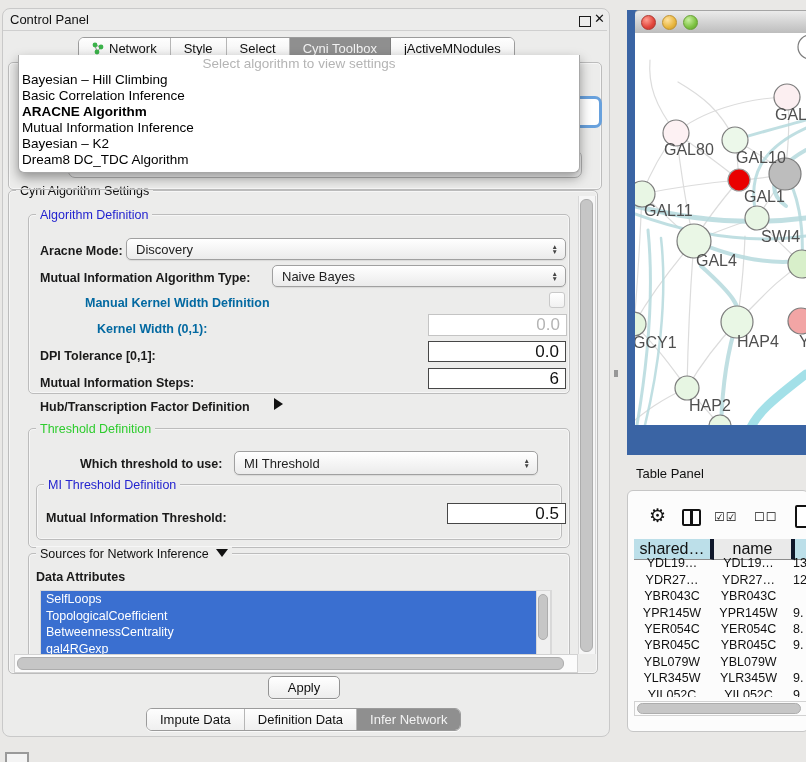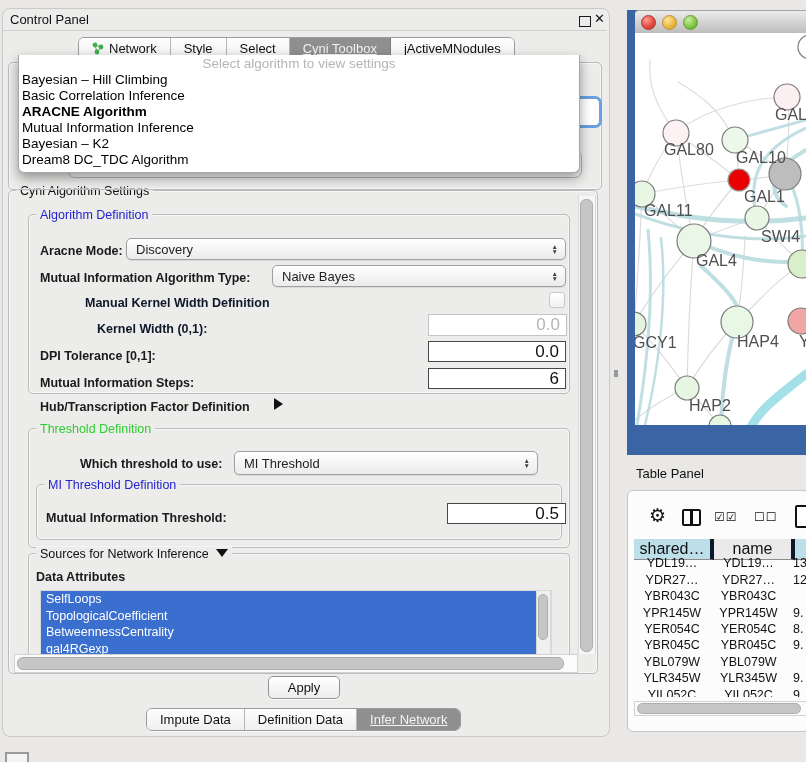--- a/index.html
+++ b/index.html
@@ -4,30 +4,30 @@
 <style>
   html,body{margin:0;padding:0;}
   body{
     width:806px;height:762px;position:relative;overflow:hidden;
     background:#e9e8e6;
     font-family:"Liberation Sans","DejaVu Sans",sans-serif;
     -webkit-font-smoothing:antialiased;
   }
   .abs{position:absolute;}
   .lbl{position:absolute;font-size:12.5px;font-weight:bold;color:#1a1a1a;white-space:nowrap;}
-  .lbl.dis{color:#0f172a;padding-left:45px;}
+  .lbl.dis{color:#0369a1;padding-left:45px;}
   .gbox{position:absolute;border:1px solid #bcbcbc;border-radius:5px;box-shadow:inset 0 0 0 1px rgba(255,255,255,.55);}
   .gtitle{position:absolute;font-size:12.5px;background:#ececeb;padding:0 4px;white-space:nowrap;color:#111;}
   .gtitle.blue{color:#2323cf;}
   .gtitle.green{color:#2ecc2e;}
   
   .seg{position:absolute;display:flex;border:1px solid #9b9b9b;border-radius:6px;background:#fdfdfd;overflow:hidden;height:21px;box-shadow:0 1px 0 rgba(255,255,255,.7);}
   .segitem{font-size:13px;padding:8px 13px;border-right:1px solid #b6b6b6;display:flex;align-items:center;gap:5px;color:#111;background:linear-gradient(#fefefe,#efefef);white-space:nowrap;cursor:default;}
   .segitem:last-child{border-right:none;}
-  .segitem.selected{background:#8f8f8f;color:#f3f3f3;border-right-color:#7d7d7d;text-decoration:underline;}
+  .segitem.selected{background:#8f8f8f;color:#f3f3f3;border-right-color:#7d7d7d;}
   
   .combo{position:absolute;border:1px solid #a0a0a0;border-radius:5px;background:linear-gradient(#ffffff,#ebebeb);font-size:13px;color:#222;display:flex;align-items:center;padding:0 22px 0 9px;box-shadow:0 1px 1px rgba(0,0,0,.08);white-space:nowrap;}
   .combo .spin{position:absolute;right:7px;top:50%;transform:translateY(-50%);display:flex;flex-direction:column;line-height:5px;font-size:6.5px;color:#444;}
   
   .field{position:absolute;background:#fff;border:1.5px solid #474747;font-size:17px;color:#111;display:flex;align-items:center;justify-content:flex-end;padding:0 6px;}
   .field.dis{border:1px solid #c4c4c4;color:#b4b4b4;}
   .cb{position:absolute;width:14px;height:14px;border:1px solid #c9c9c9;border-radius:3px;background:linear-gradient(#ffffff,#f1f1f1);}
   
   #algo-popup{position:absolute;left:18px;top:55px;width:560px;height:117px;background:#fff;border:1px solid #a8a8a8;border-top:none;border-radius:0 0 6px 6px;box-shadow:0 5px 12px rgba(0,0,0,.38);z-index:60;overflow:hidden;}
   .popup-prompt{height:17px;line-height:17px;text-align:center;color:#b4b4b4;font-size:13.5px;}

